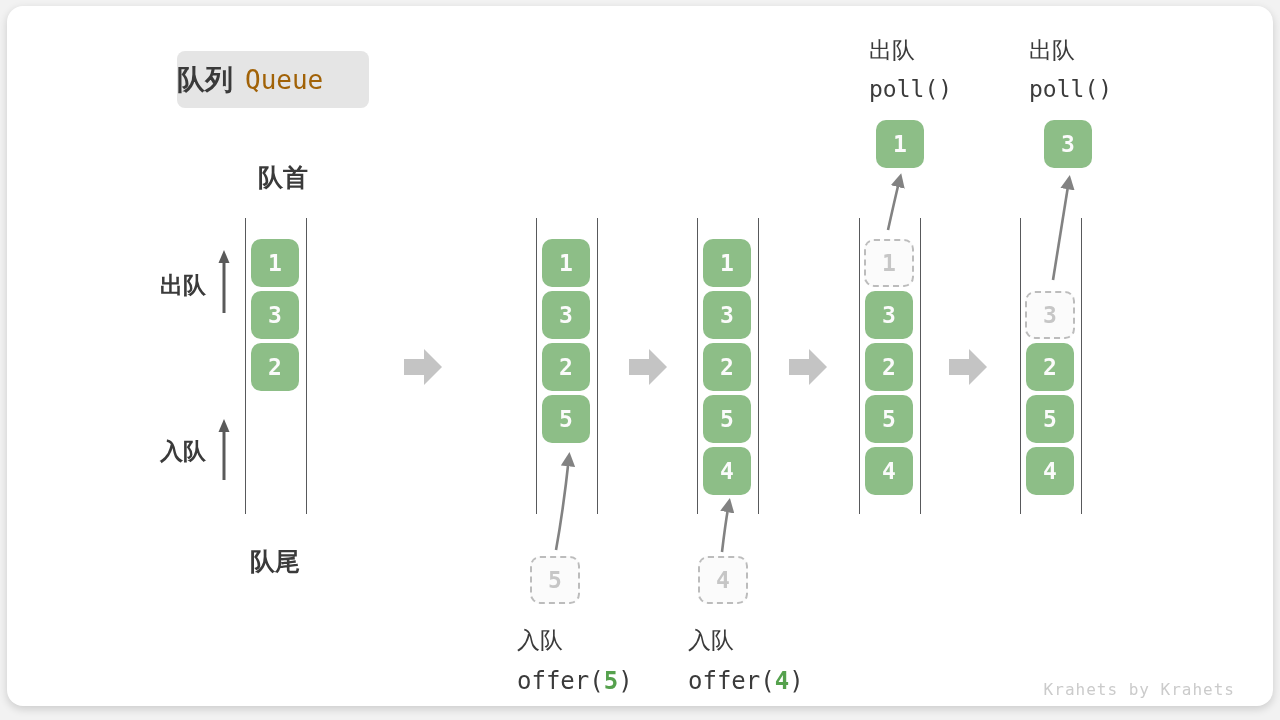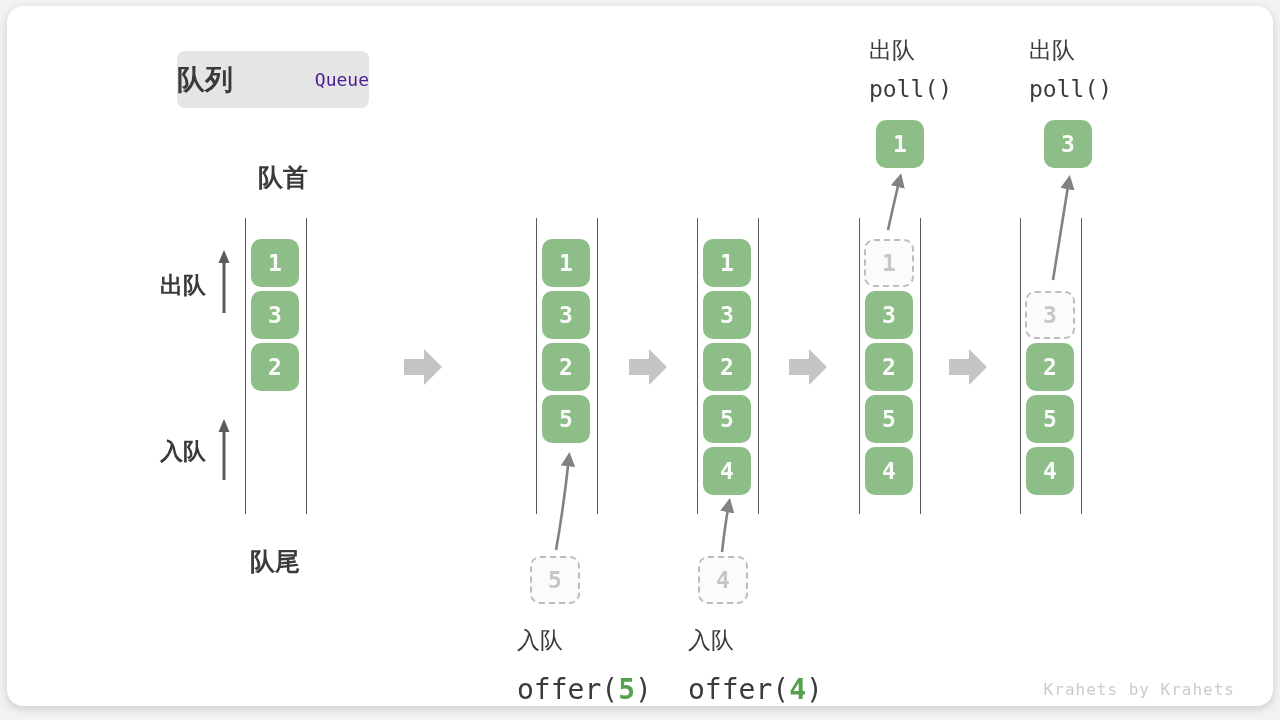--- a/index.html
+++ b/index.html
@@ -11,24 +11,24 @@
   #card {
     position: absolute; left: 7px; top: 6px; width: 1266px; height: 700px;
     background: #ffffff; border-radius: 16px;
     box-shadow: 0 3px 9px rgba(0,0,0,0.16);
   }
   #diagram { position: absolute; inset: 0; }
 
   .badge {
     position: absolute; left: 170px; top: 45px; width: 192px; height: 57px;
     background: #e5e5e5; border-radius: 8px;
-    display: flex; align-items: center; justify-content: space-between; gap: 12px;
+    display: flex; align-items: center; justify-content: flex-start; gap: 12px;
   }
   .badge .zh { font-size: 28px; font-weight: bold; color: #3a3a3a; }
-  .badge .en { font-size: 18px; font-family: "DejaVu Sans Mono", "Liberation Mono", monospace; color: #4c1d95; }
+  .badge .en { font-size: 26px; font-family: "DejaVu Sans Mono", "Liberation Mono", monospace; color: #a16207; }
 
   .lbl { position: absolute; font-weight: bold; color: #3a3a3a; white-space: nowrap; }
   .lbl-front, .lbl-rear { width: 62px; text-align: center; font-size: 25px; }
   .lbl-side { width: 60px; text-align: right; font-size: 23px; }
 
   .qline { position: absolute; width: 1px; background: #58595b; }
 
   .slot, .flyout-box {
     position: absolute; box-sizing: border-box; border-radius: 10px;
     text-align: center; font-family: "DejaVu Sans Mono", "Liberation Mono", monospace;
@@ -42,22 +42,22 @@
     position: absolute; box-sizing: border-box;
     width: 50px; height: 48px; line-height: 44px; border-radius: 10px;
     border: 2px dashed #bcbcbc; background: #fbfbfb; color: #c6c6c6;
     text-align: center; font-family: "DejaVu Sans Mono", "Liberation Mono", monospace;
     font-size: 23px; font-weight: bold;
   }
 
   .op { position: absolute; white-space: nowrap; }
   .op .op-zh { font-size: 23px; color: #3b3b3b; }
   .op .op-code {
-    margin-top: 17px; font-family: "DejaVu Sans Mono", "Liberation Mono", monospace;
-    font-size: 28px; color: #3b3b3b;
+    margin-top: 11px; font-family: "DejaVu Sans Mono", "Liberation Mono", monospace;
+    font-size: 24px; color: #3b3b3b;
   }
   .op .op-code .accent { color: #55a14d; font-weight: bold; }
   .op-top .op-code { font-size: 23px; margin-top: 10px; }
 
   .arrow-svg { position: absolute; overflow: visible; }
   .watermark {
     position: absolute; right: 38px; top: 674px;
     font-family: "DejaVu Sans Mono", "Liberation Mono", monospace;
     font-size: 16px; color: #cbcbcb; letter-spacing: 1px;
   }

